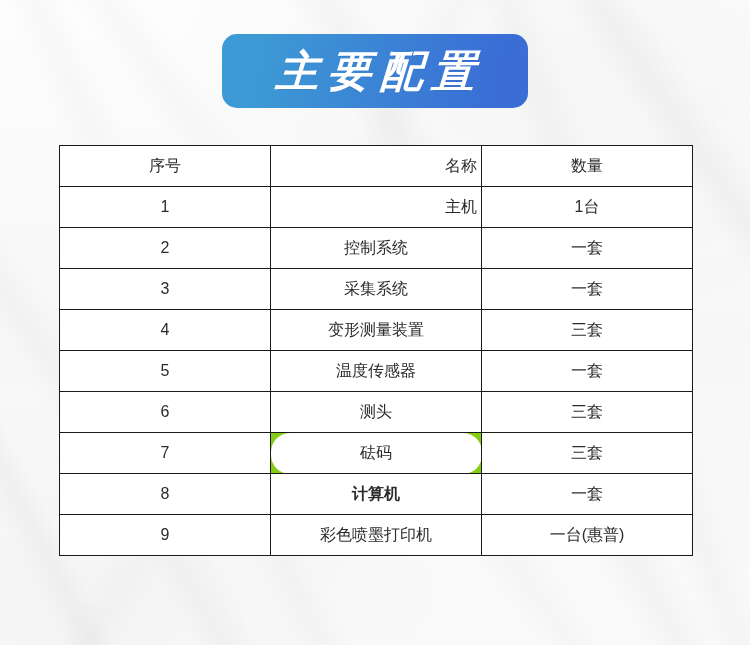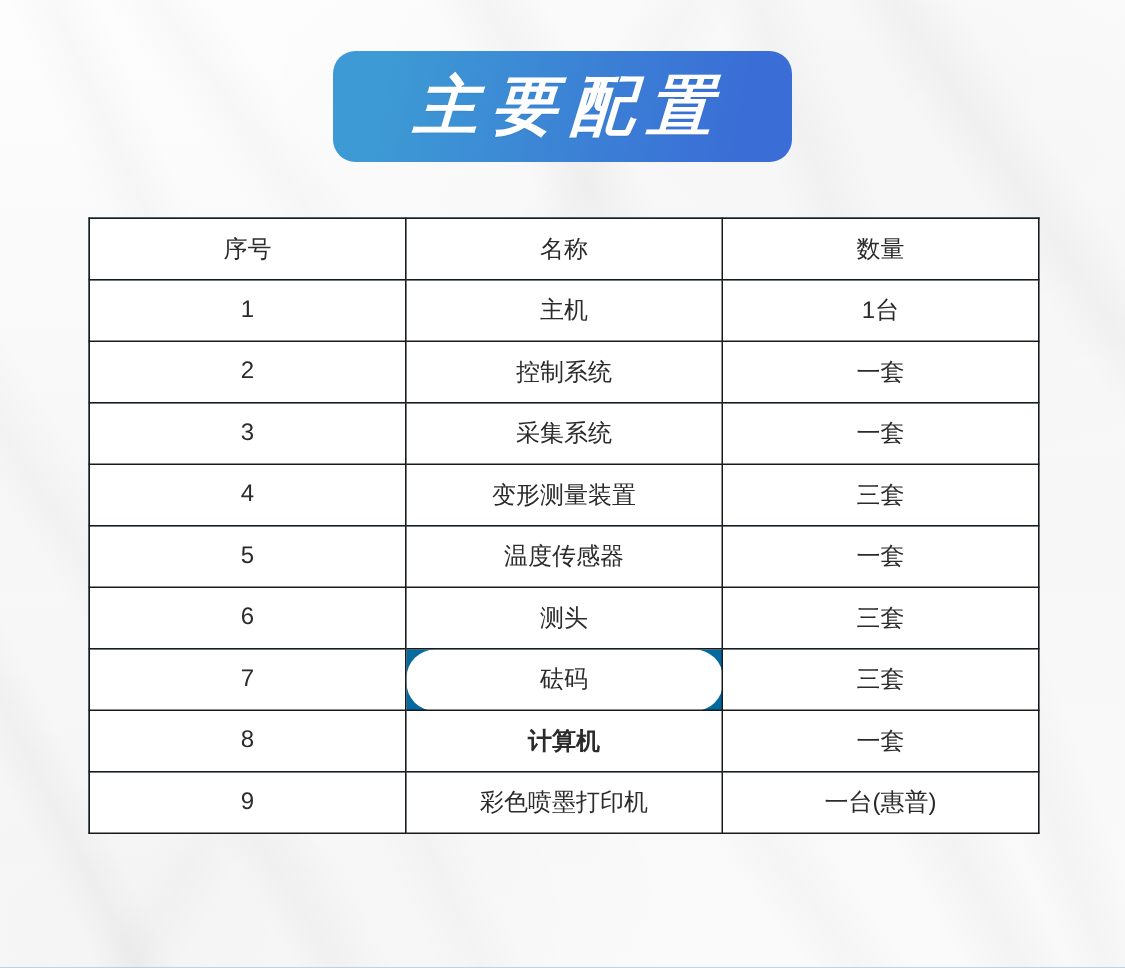--- a/index.html
+++ b/index.html
@@ -63,21 +63,21 @@
   
   #spec-table-wrap {
     position: absolute;
     left: 59px;
     top: 145px;
     width: 633px;
   }
   table#spec-table {
     border-collapse: collapse;
     width: 633px;
-    background: #0369a1;
+    background: #84cc16;
     table-layout: fixed;
   }
   table#spec-table td,
   table#spec-table th {
     border: 1px solid #1a1a1a;
     height: 40px;
     text-align: center;
     vertical-align: middle;
     font-size: 16px;
     font-weight: 400;
@@ -105,28 +105,28 @@
 <div id="spec-table-wrap">
   <table id="spec-table">
     <colgroup>
       <col class="c-idx">
       <col class="c-name">
       <col class="c-qty">
     </colgroup>
     <thead>
       <tr>
         <th style="border-color: rgb(26, 26, 26);">序号</th>
-        <th style="border-color: rgb(26, 26, 26);">名称</th>
+        <th style="border-color: rgb(26, 26, 26); text-align: right;">名称</th>
         <th style="border-color: rgb(26, 26, 26);">数量</th>
       </tr>
     </thead>
     <tbody id="spec-table-body">
       <tr>
         <td style="border-color: rgb(26, 26, 26);">1</td>
-        <td style="border-color: rgb(26, 26, 26);">主机</td>
+        <td style="border-color: rgb(26, 26, 26); text-align: right;">主机</td>
         <td style="border-color: rgb(26, 26, 26);">1台</td>
       </tr>
       <tr>
         <td style="border-color: rgb(26, 26, 26);">2</td>
         <td style="border-color: rgb(26, 26, 26);">控制系统</td>
         <td style="border-color: rgb(26, 26, 26);">一套</td>
       </tr>
       <tr>
         <td style="border-color: rgb(26, 26, 26);">3</td>
         <td style="border-color: rgb(26, 26, 26); font-family: Liberation Mono, monospace;">采集系统</td>

